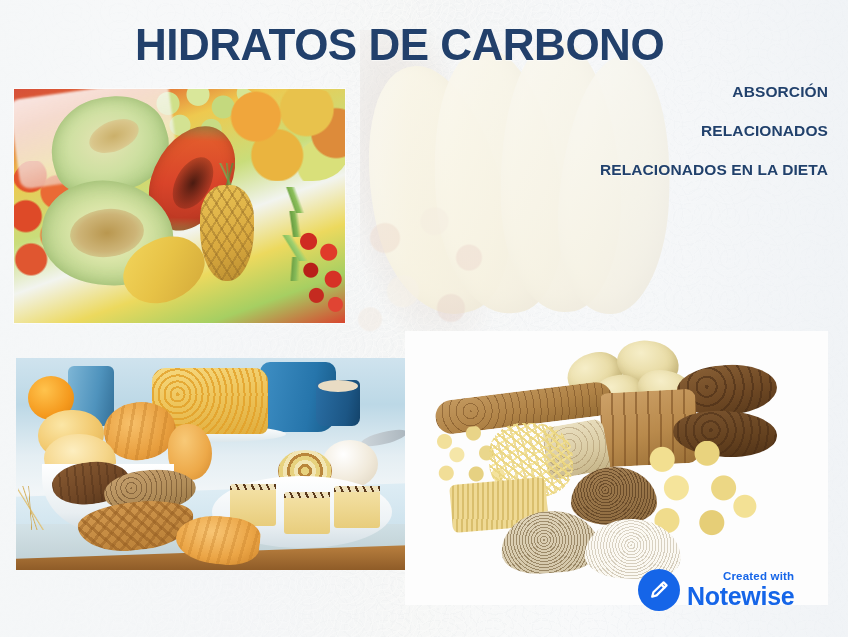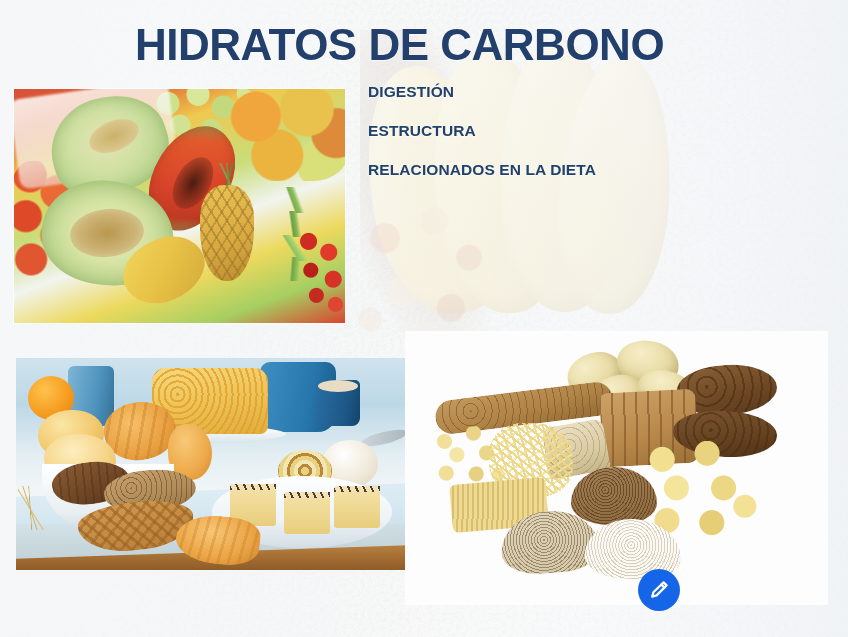--- a/index.html
+++ b/index.html
@@ -12,20 +12,21 @@
     font-family: "Liberation Sans", sans-serif;
   }
 
   
   #slide {
     position: relative;
     width: 848px;
     height: 637px;
     overflow: hidden;
     background: #e9ecef;
+    text-align: right;
   }
 
   
   .bg-base {
     position: absolute;
     inset: 0;
     background:
       radial-gradient(circle at 12% 8%,  rgba(255,255,255,0.95) 0%, rgba(255,255,255,0) 38%),
       radial-gradient(circle at 88% 18%, rgba(255,255,255,0.55) 0%, rgba(255,255,255,0) 42%),
       radial-gradient(circle at 70% 92%, rgba(255,255,255,0.70) 0%, rgba(255,255,255,0) 45%),
@@ -590,22 +591,22 @@
     <div class="banana b2"></div>
     <div class="banana b3"></div>
     <div class="banana b4"></div>
   </div>
   <div class="nuts-patch"></div>
   <div class="bg-veil"></div>
 
   <div class="title">HIDRATOS DE CARBONO</div>
 
   <div class="bullets">
-    <div class="bullet">DIGESTIÓN</div>
-    <div class="bullet">ESTRUCTURA</div>
+    <div class="bullet">ABSORCIÓN</div>
+    <div class="bullet">RELACIONADOS</div>
     <div class="bullet">RELACIONADOS EN LA DIETA</div>
   </div>
 
   <div class="photo" id="photo-fruit">
     <div class="fruit-bg"></div>
     <div class="blob tomatoes"></div>
     <div class="blob grapes"></div>
     <div class="blob apples"></div>
     <div class="white-plate"></div>
     <div class="blob melon-a"></div>
@@ -670,15 +671,19 @@
     <div class="gr-white-rice"></div>
   </div>
 
   <div class="notewise">
     <div class="nw-circle">
       <svg width="26" height="26" viewBox="0 0 26 26" aria-hidden="true">
         <path d="M17.6 5.4 L20.6 8.4 L10.6 18.4 L6.2 19.6 L7.4 15.2 Z" fill="none" stroke="#ffffff" stroke-width="2.2" stroke-linejoin="round" stroke-linecap="round"></path>
         <path d="M15.4 7.6 L18.4 10.6" fill="none" stroke="#ffffff" stroke-width="2.2" stroke-linecap="round"></path>
       </svg>
     </div>
+    <div class="nw-text">
+      <div class="nw-small">Created with</div>
+      <div class="nw-big">Notewise</div>
+    </div>
   </div>
 
 </div>
 
 </body></html>

